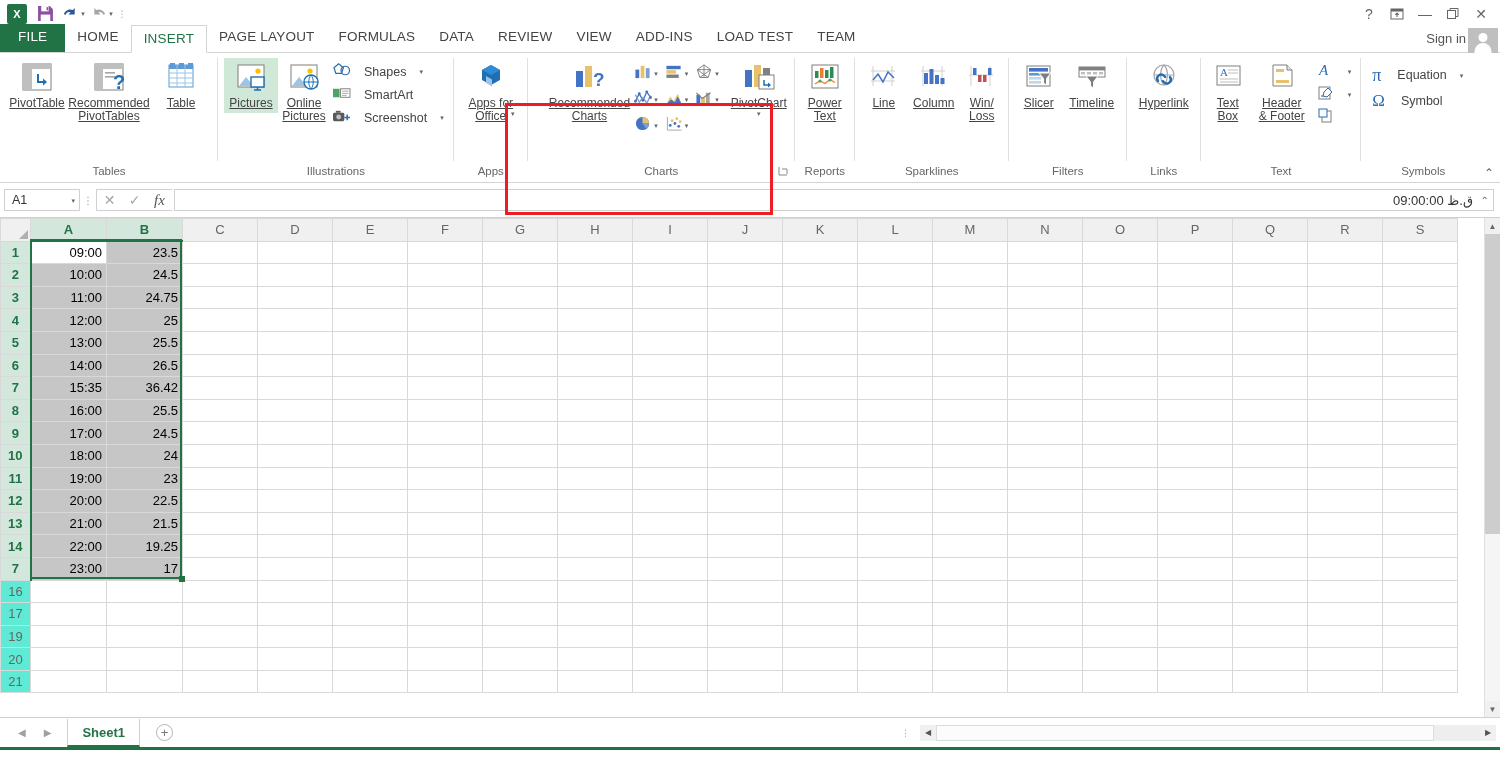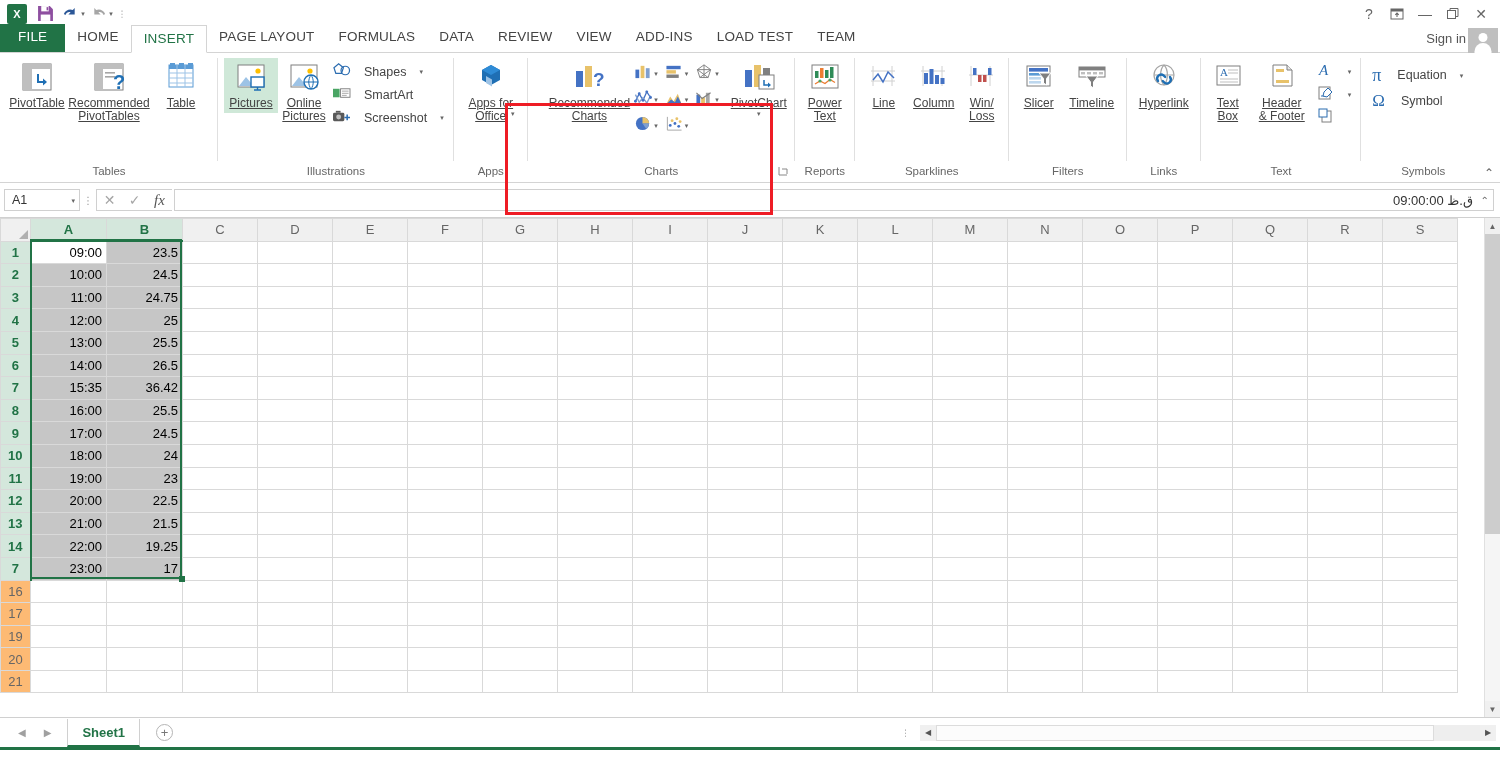--- a/index.html
+++ b/index.html
@@ -84,21 +84,21 @@
   .gridwrap { position:relative; height:500px; overflow:hidden; border-top:1px solid #d0d0d0;
               display:flex; }
   .sheet { flex:1; overflow:hidden; }
   table.grid { border-collapse:collapse; table-layout:fixed; }
   table.grid th, table.grid td { border:1px solid #d9d9d9; font-size:13px; height:22.6px; padding:0 4px; }
   th.corner { width:30px; background:#f0f0f0; position:relative; }
   th.corner::after { content:""; position:absolute; right:2px; bottom:2px; width:0; height:0;
                      border-style:solid; border-width:0 0 9px 9px; border-color:transparent transparent #b0b0b0 transparent; }
   th.colhead { background:#f0f0f0; color:#666; font-weight:normal; text-align:center; height:21px; }
   th.colhead.selhead { background:#d4e7dc; color:#217346; font-weight:bold; border-bottom:2px solid #217346; }
-  th.rowhead { width:30px; background:#fdba74; color:#666; font-weight:normal; text-align:center; }
+  th.rowhead { width:30px; background:#5eead4; color:#666; font-weight:normal; text-align:center; }
   th.rowhead.selhead { background:#d4e7dc; color:#217346; font-weight:bold; border-right:2px solid #217346; }
   td.cell { text-align:right; color:#000; background:#fff; }
   td.cell.selrange { background:#c6c6c6; }
   td.cell.active { background:#fff; }
   .sel-outline { position:absolute; border:2px solid #217346; pointer-events:none; z-index:5; }
   .sel-handle { position:absolute; width:6px; height:6px; background:#217346; z-index:6; }
 
   .vscroll { width:16px; background:#f5f5f5; border-left:1px solid #e0e0e0; display:flex;
              flex-direction:column; }
   .sbtn { height:16px; display:flex; align-items:center; justify-content:center; font-size:8px;

